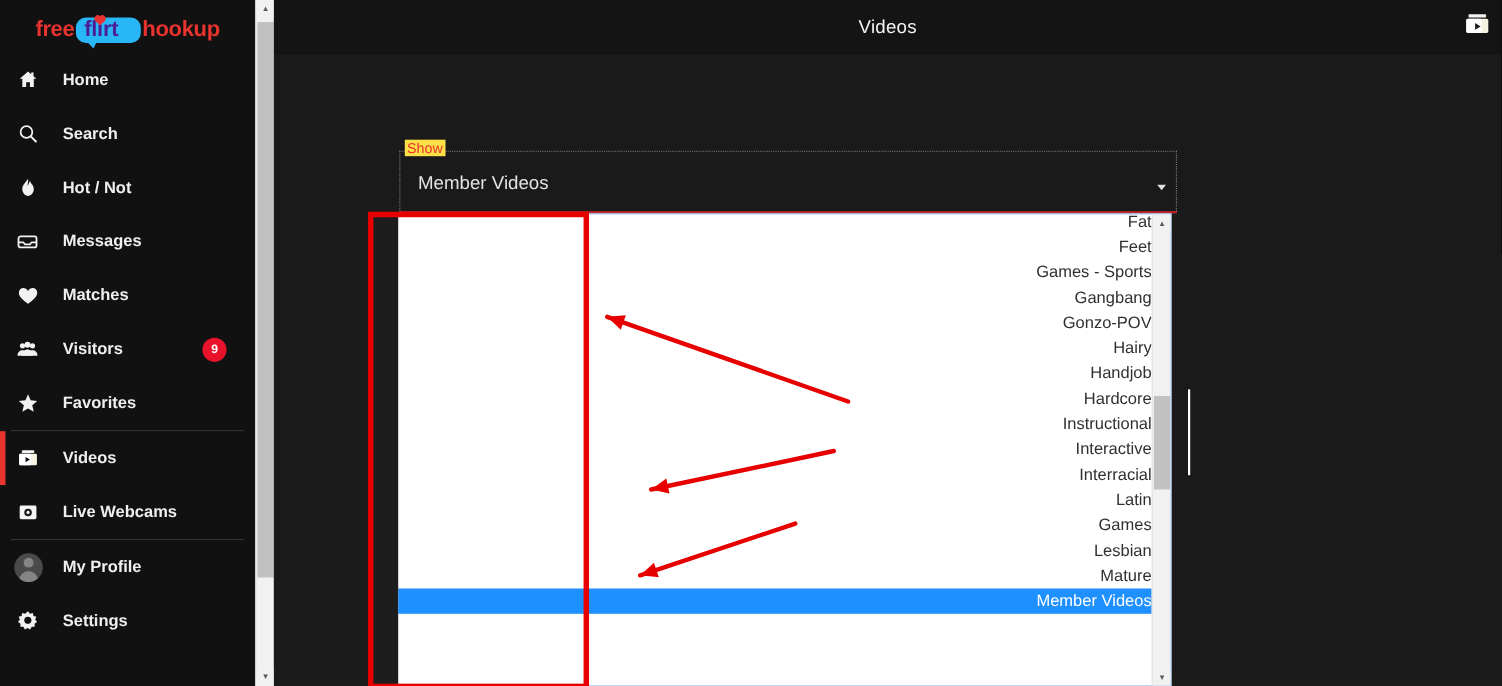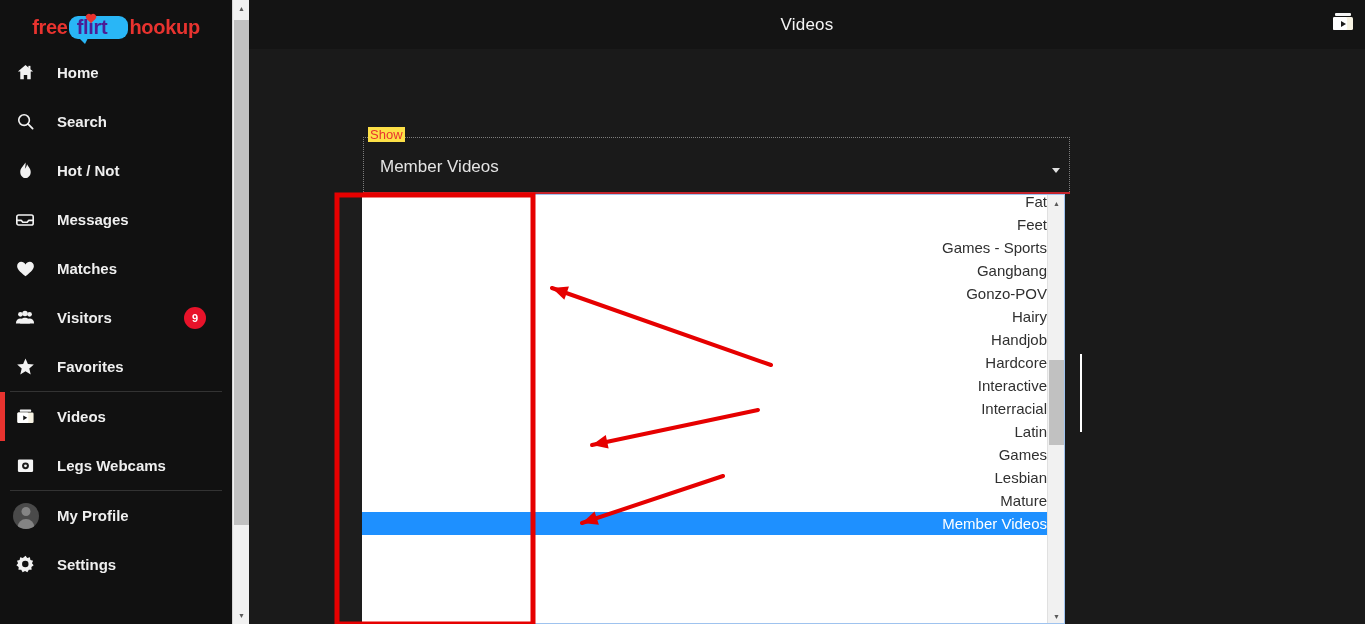--- a/index.html
+++ b/index.html
@@ -264,21 +264,21 @@
           <span class="nav-label">Videos</span>
         </div>
         <div class="nav-item">
           <span class="nav-icon">
             <svg width="19" height="18" viewBox="0 0 20 18">
               <rect x="2" y="2.2" width="16" height="13.2" rx="1.4" fill="#f5f5f5"></rect>
               <circle cx="10" cy="8.8" r="3.6" fill="#1a1a1a"></circle>
               <circle cx="10" cy="8.8" r="1.5" fill="#f5f5f5"></circle>
             </svg>
           </span>
-          <span class="nav-label">Legs Webcams</span>
+          <span class="nav-label">Live Webcams</span>
         </div>
         <div class="nav-divider"></div>
         <div class="nav-item">
           <span class="nav-icon">
             <span class="avatar-icon"></span>
           </span>
           <span class="nav-label">My Profile</span>
         </div>
         <div class="nav-item">
           <span class="nav-icon">
@@ -323,20 +323,21 @@
       <div id="dropdown-gutter"></div>
       <div id="dropdown-list">
           <div class="dd-item">Fat</div>
           <div class="dd-item">Feet</div>
           <div class="dd-item">Games - Sports</div>
           <div class="dd-item">Gangbang</div>
           <div class="dd-item">Gonzo-POV</div>
           <div class="dd-item">Hairy</div>
           <div class="dd-item">Handjob</div>
           <div class="dd-item">Hardcore</div>
+          <div class="dd-item">Instructional</div>
           <div class="dd-item">Interactive</div>
           <div class="dd-item">Interracial</div>
           <div class="dd-item">Latin</div>
           <div class="dd-item">Games</div>
           <div class="dd-item">Lesbian</div>
           <div class="dd-item">Mature</div>
           <div class="dd-item selected">Member Videos</div>
         </div>
       <div id="dropdown-scrollbar">
         <div class="sb-arrow up">▲</div>

